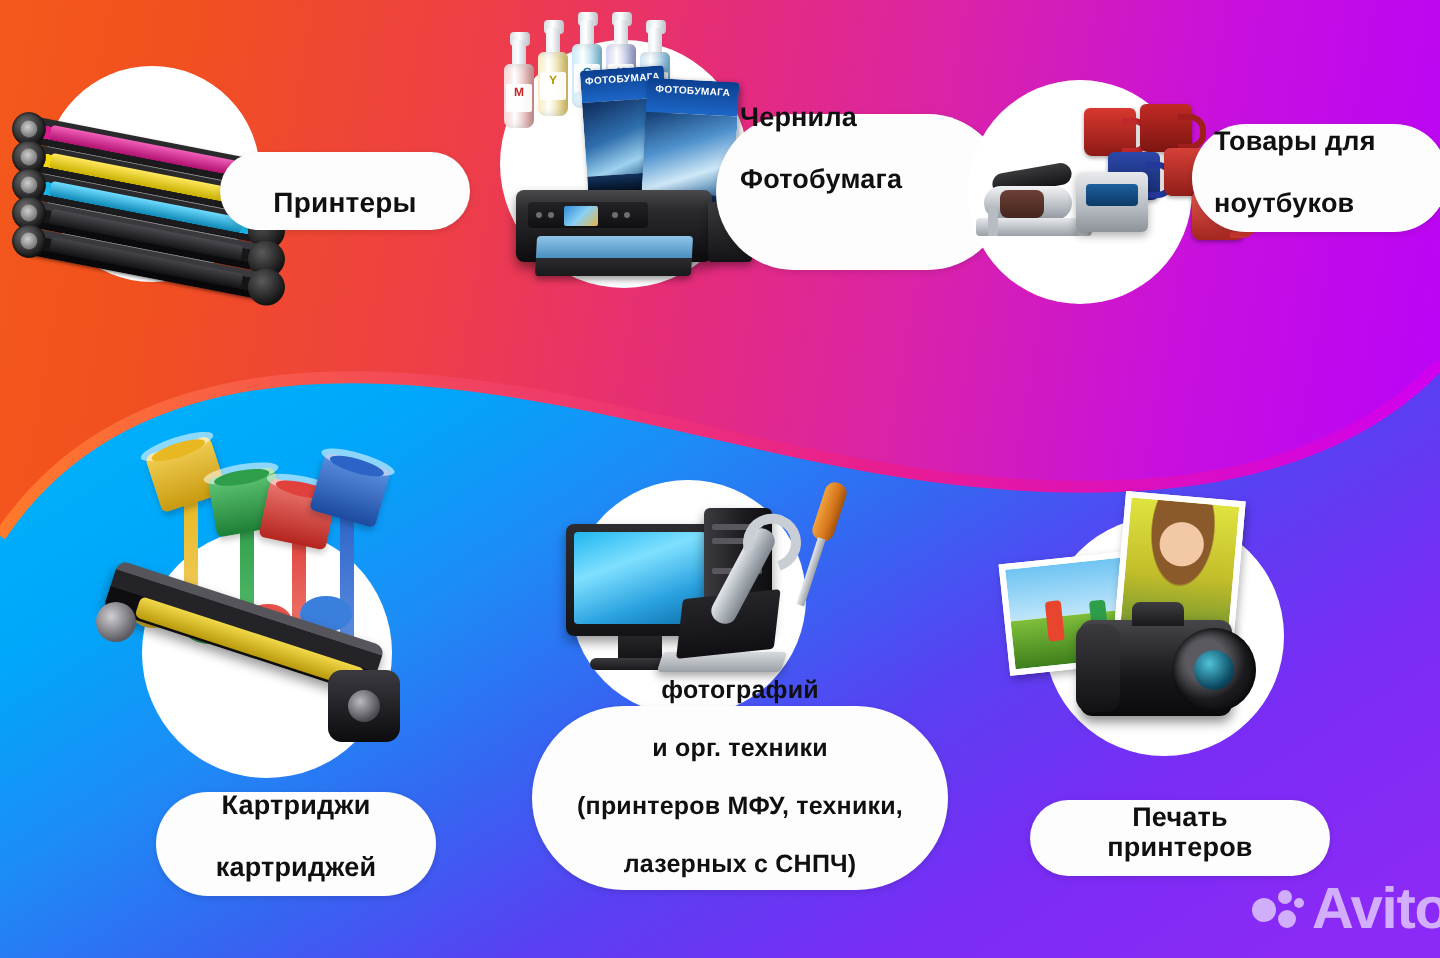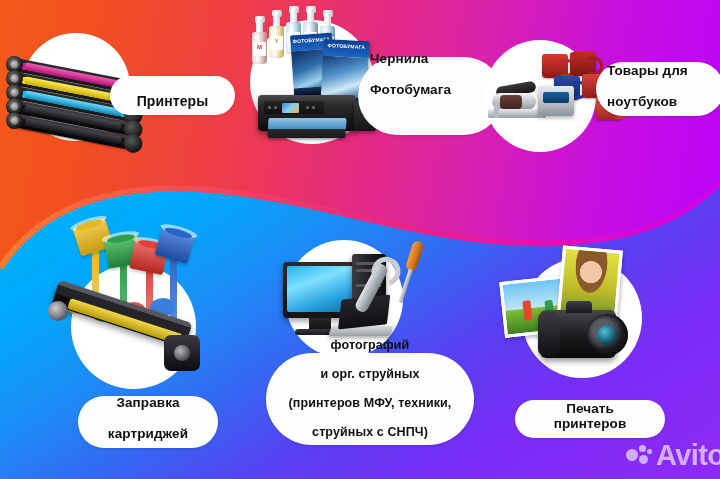--- a/index.html
+++ b/index.html
@@ -532,21 +532,21 @@
     <div style="position:absolute;left:-4px;top:6px;width:20px;height:20px;border-radius:50%;
                 background:radial-gradient(circle at 38% 36%,#cfcfd4,#5b5b61 70%);"></div>
     <div style="position:absolute;left:112px;top:40px;width:36px;height:36px;border-radius:7px;
                 background:linear-gradient(180deg,#3a3a40,#0c0c0f);"></div>
     <div style="position:absolute;left:122px;top:50px;width:16px;height:16px;border-radius:50%;
                 background:radial-gradient(circle at 38% 36%,#b9b9bf,#4a4a50 70%);"></div>
   </div>
 
   <div class="pill" style="left:78px;top:396px;width:140px;height:52px;font-size:13.5px;">
     <span>
-      <span>Заправка</span><br>
+      <span>Картриджи</span><br>
       <span>картриджей</span>
     </span>
   </div>
 
   <div class="circ" style="left:285px;top:240px;width:118px;height:118px;"></div>
 
   <div class="monitor" style="left:283px;top:262px;">
     <div class="scr"></div>
       <div class="stand"></div>
       <div class="foot"></div>
@@ -566,23 +566,23 @@
 
   <div class="screwdriver" style="left:404px;top:240px;">
     <div class="handle"></div>
       <div class="shaft"></div>
   </div>
 
   <div class="pill" style="left:266px;top:353px;width:208px;height:92px;font-size:12.5px;">
     <span>
       <br>
       <span>фотографий</span><br>
-      <span>и орг. струйных</span><br>
+      <span>и орг. техники</span><br>
       <span>(принтеров МФУ, техники,</span><br>
-      <span>струйных с СНПЧ)</span>
+      <span>лазерных с СНПЧ)</span>
     </span>
   </div>
 
   <div class="circ" style="left:522px;top:258px;width:120px;height:120px;"></div>
 
   <div class="photo" style="left:502px;top:278px;width:78px;height:56px;transform:rotate(-6deg);">
     <div class="sky"></div>
       <div class="grass"></div>
     <div style="position:absolute;left:18px;top:18px;width:8px;height:20px;background:#e8452f;border-radius:2px;"></div>
     <div style="position:absolute;left:40px;top:20px;width:8px;height:18px;background:#2f9e4a;border-radius:2px;"></div>

